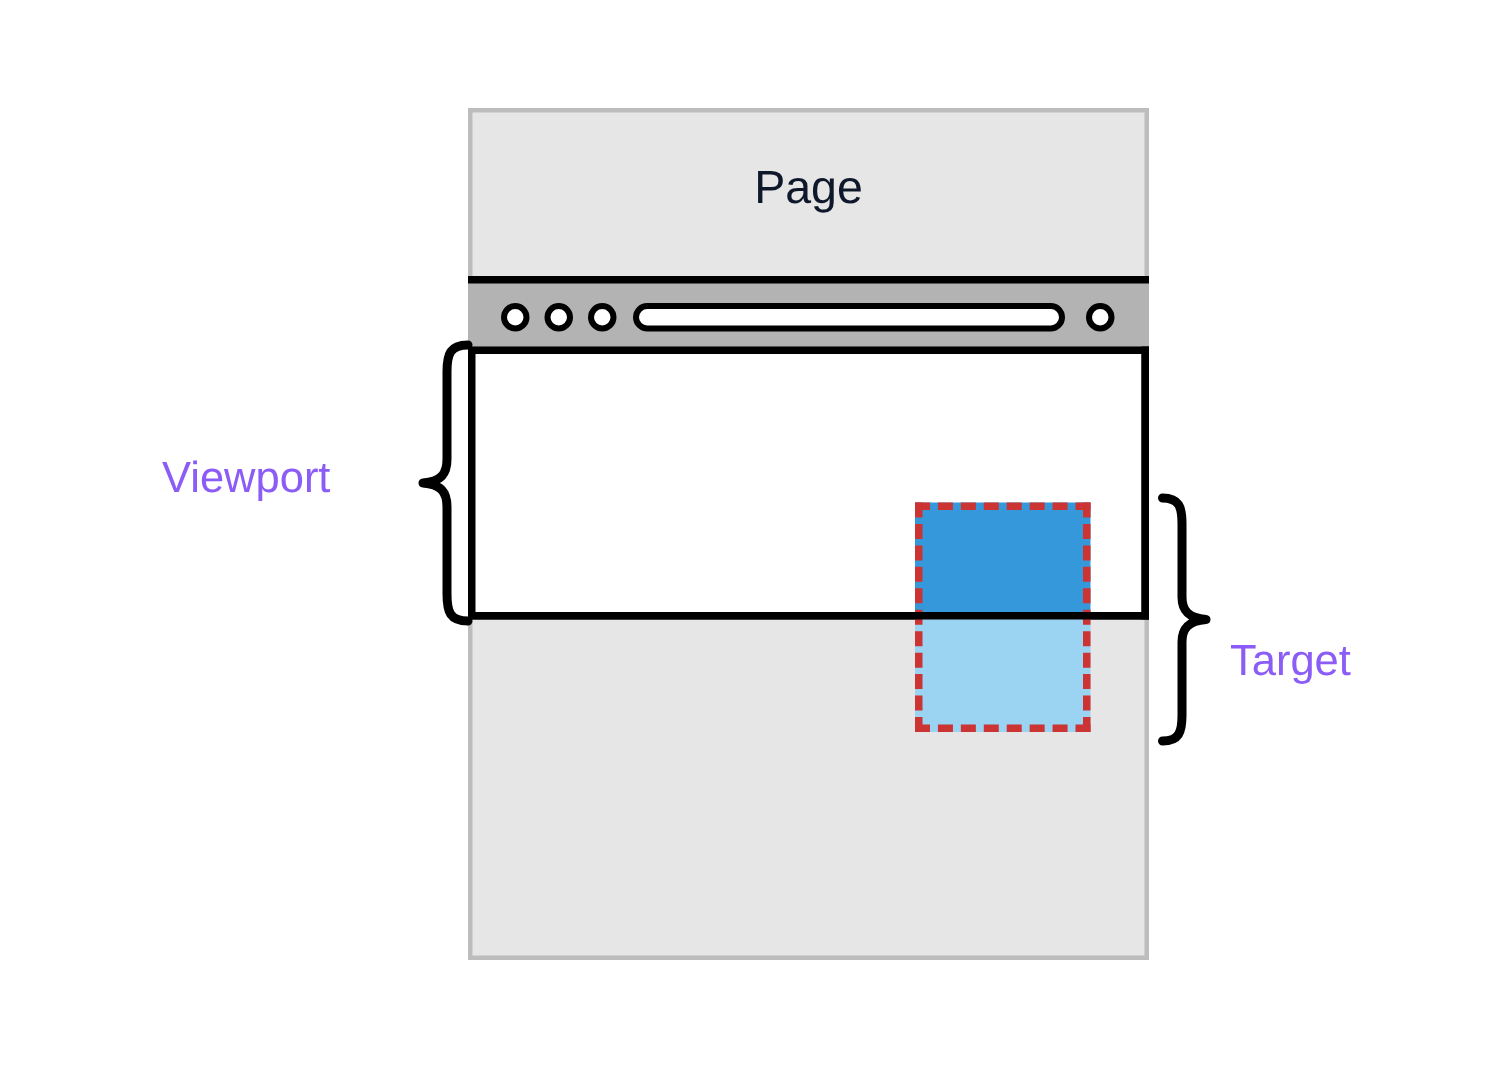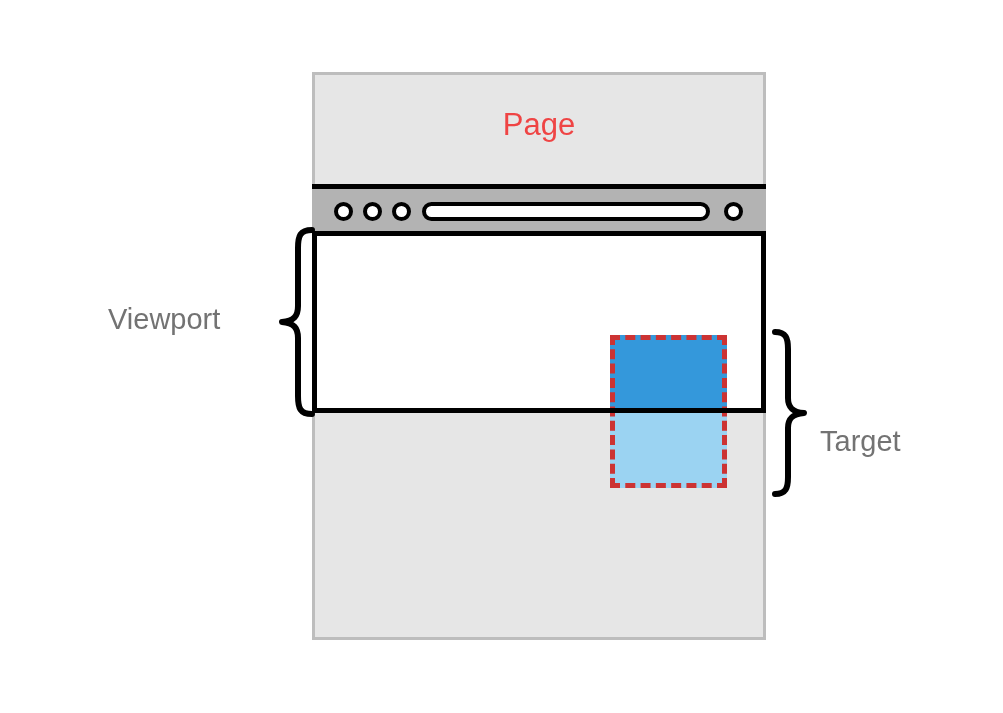--- a/index.html
+++ b/index.html
@@ -34,21 +34,21 @@
     box-sizing: border-box;
   }
 
   .page-title {
     position: absolute;
     left: 312px;
     top: 103px;
     width: 454px;
     text-align: center;
     font-size: 31px;
-    color: #ef4444;
+    color: #0f172a;
     line-height: 44px;
     letter-spacing: 0px;
     white-space: nowrap;
   }
 
   
   .chrome-bar {
     position: absolute;
     left: 312px;
     top: 184px;
@@ -168,21 +168,21 @@
   }
   .brace svg { display: block; }
 
   .brace-viewport { left: 276px; top: 226px; }
   .brace-target   { left: 770px; top: 328px; }
 
   
   .label {
     position: absolute;
     font-size: 29px;
-    color: #737373;
+    color: #8b5cf6;
     white-space: nowrap;
     line-height: 34px;
   }
   .label-viewport {
     left: 108px;
     top: 302px;
   }
   .label-target {
     left: 820px;
     top: 392px;

